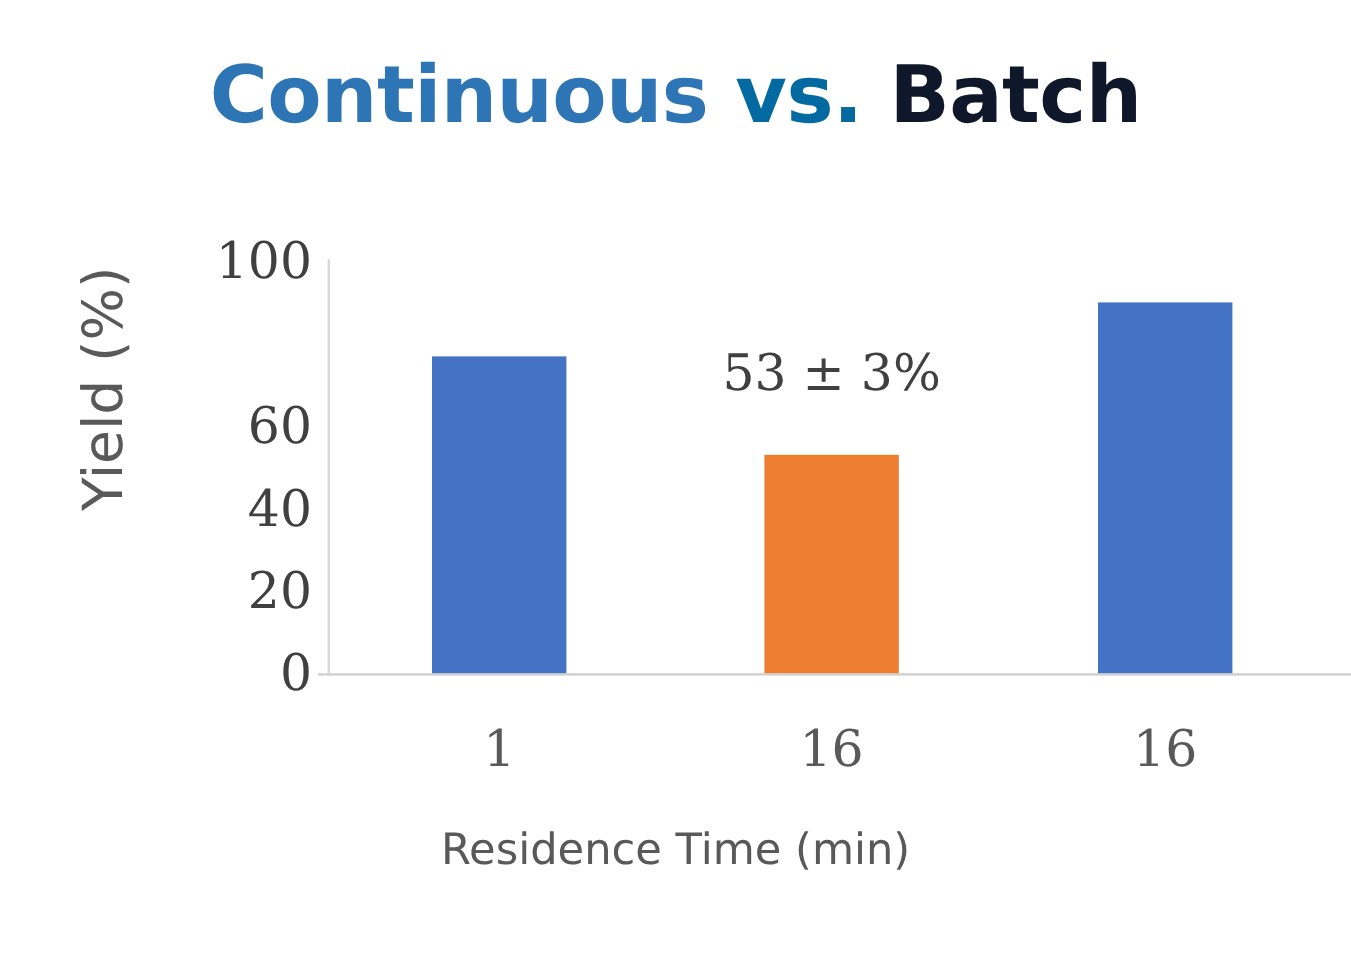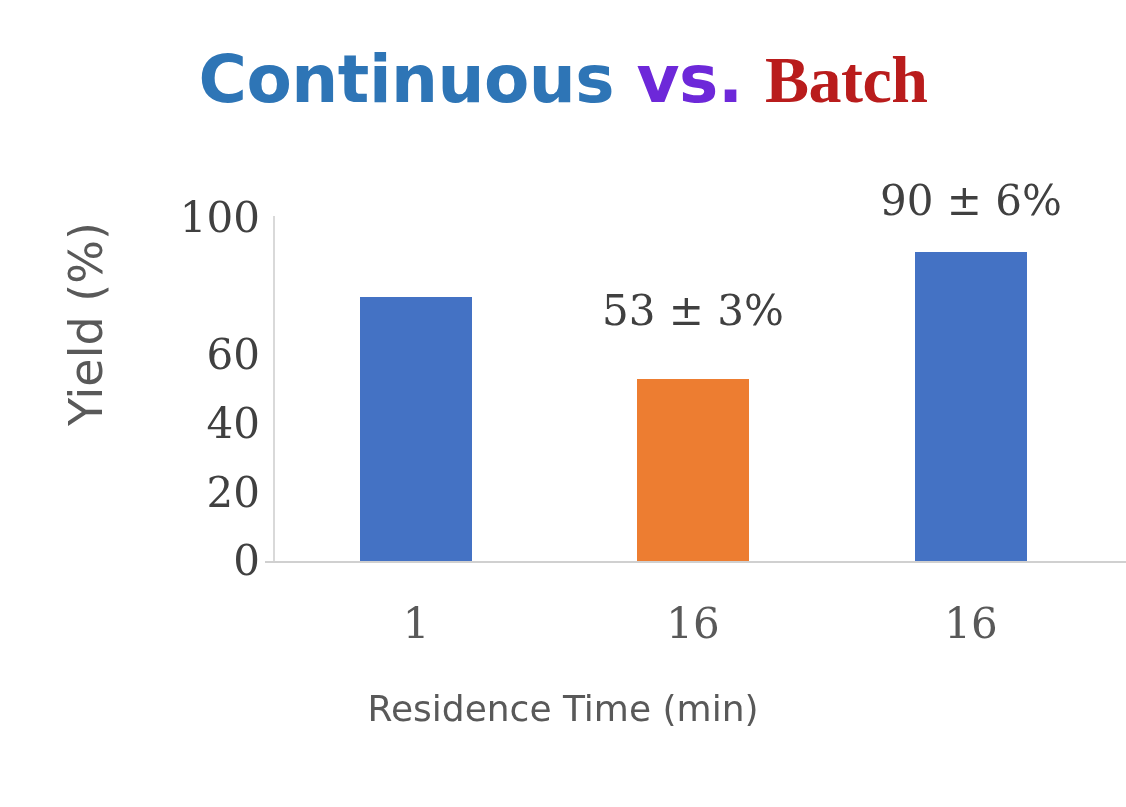--- a/index.html
+++ b/index.html
@@ -32,22 +32,22 @@
     text-align: center;
     font-family: "DejaVu Sans", sans-serif;
     font-size: 66px;
     font-weight: bold;
     letter-spacing: -0.5px;
     line-height: 1.0;
     white-space: nowrap;
   }
   #chart-title .t-part { display: inline; }
   .title-continuous { color: #2E75B6; }
-  .title-vs         { color: #6d28d9; }
-  .title-batch      { color: #b91c1c; font-family: Liberation Serif, serif; }
+  .title-vs         { color: #0369a1; }
+  .title-batch      { color: #0f172a; }
 
   
   #plot-wrap {
     position: absolute;
     left: 0;
     top: 0;
     width: 1126px;
     height: 807px;
   }
 
@@ -168,21 +168,20 @@
     </div>
 
     <div id="y-axis-line"></div>
     <div id="x-axis-line"></div>
 
     <div class="bar blue" id="bar-0" style="left: 360px; width: 112px; top: 296.89px; height: 264.11px; background: rgb(68, 114, 196);"></div>
     <div class="bar orange" id="bar-1" style="left: 637px; width: 112px; top: 379.21px; height: 181.79px; background: rgb(237, 125, 49);"></div>
     <div class="bar blue" id="bar-2" style="left: 915px; width: 112px; top: 252.3px; height: 308.7px; background: rgb(68, 114, 196);"></div>
 
     <div class="bar-label" style="left:553px; top:290px; width:280px;">53 ± 3%</div>
-    <div class="bar-label" style="left:831px; top:180px; width:280px;">90 ± 6%</div>
 
     <div class="x-tick" style="left:336px; top:603px; width:160px;">1</div>
     <div class="x-tick" style="left:613px; top:603px; width:160px;">16</div>
     <div class="x-tick" style="left:891px; top:603px; width:160px;">16</div>
 
     <div id="x-axis-title">Residence Time (min)</div>
 
   </div>
 </div>
 

